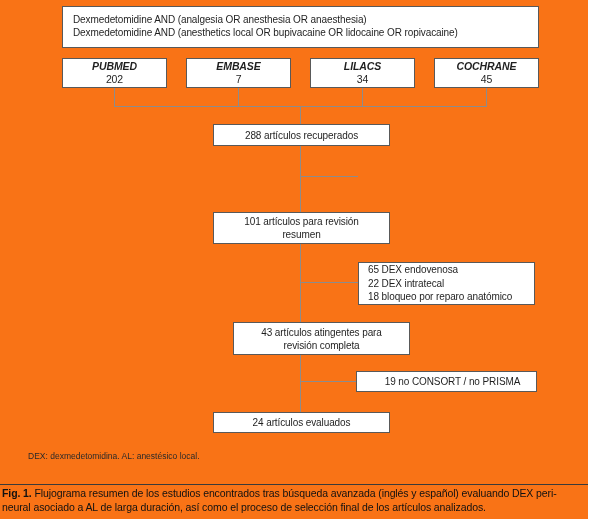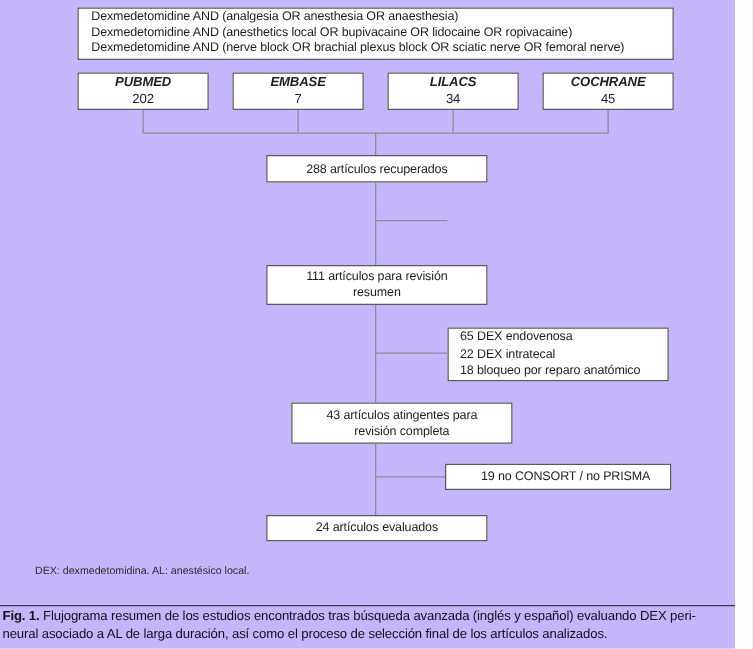--- a/index.html
+++ b/index.html
@@ -1,17 +1,17 @@
 <!DOCTYPE html>
 <html><head>
 <meta charset="utf-8">
 <style>
   html,body{margin:0;padding:0;background:#ffffff;}
   .figure{
-    position:relative;width:588px;height:519px;background:#c4b5fd;
+    position:relative;width:588px;height:519px;background:#f97316;
     font-family:"Liberation Sans",sans-serif;color:#1f1f1f;overflow:hidden;
   }
   .box{
     position:absolute;border:1px solid #595959;background:#ffffff;
     box-sizing:border-box;font-size:10px;letter-spacing:-0.1px;
   }
   .center-box{display:flex;flex-direction:column;justify-content:center;align-items:center;text-align:center;line-height:13px;}
   .left-box{display:flex;flex-direction:column;justify-content:center;align-items:flex-start;text-align:left;padding-left:9px;line-height:13.5px;}
   .db-box{display:flex;flex-direction:column;justify-content:center;align-items:center;text-align:center;line-height:13px;}
   .db-name{font-weight:bold;font-size:10.5px;font-style:italic;}
@@ -44,21 +44,20 @@
   .caption b{font-weight:bold;}
 </style>
 </head>
 <body>
 
 <div class="figure">
 
   <div class="box search-box">
     <div>Dexmedetomidine AND (analgesia OR anesthesia OR anaesthesia)</div>
     <div>Dexmedetomidine AND (anesthetics local OR bupivacaine OR lidocaine OR ropivacaine)</div>
-    <div>Dexmedetomidine AND (nerve block OR brachial plexus block OR sciatic nerve OR femoral nerve)</div>
   </div>
 
   <div class="box db-box db-1">
     <div class="db-name">PUBMED</div>
     <div class="db-count">202</div>
   </div>
   <div class="box db-box db-2">
     <div class="db-name">EMBASE</div>
     <div class="db-count">7</div>
   </div>
@@ -83,21 +82,21 @@
   <div class="line vline" style="left:300px;top:355px;height:57px;"></div>
 
   <div class="line hline" style="left:300px;top:176px;width:58px;"></div>
   <div class="line hline" style="left:300px;top:282px;width:58px;"></div>
   <div class="line hline" style="left:300px;top:381px;width:56px;"></div>
 
   <div class="box center-box f-retrieved">
     <div>288 artículos recuperados</div>
   </div>
   <div class="box center-box f-abstract">
-    <div>111 artículos para revisión</div>
+    <div>101 artículos para revisión</div>
     <div>resumen</div>
   </div>
   <div class="box center-box f-fulltext">
     <div>43 artículos atingentes para</div>
     <div>revisión completa</div>
   </div>
   <div class="box center-box f-final">
     <div>24 artículos evaluados</div>
   </div>
 

